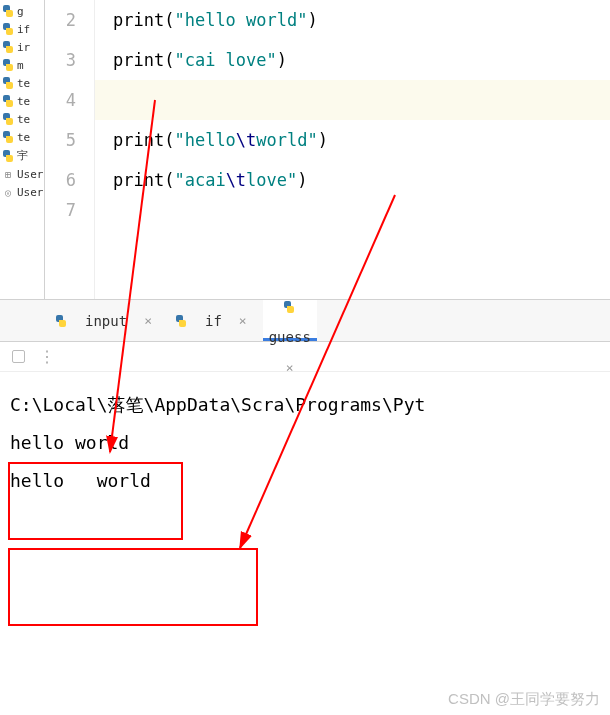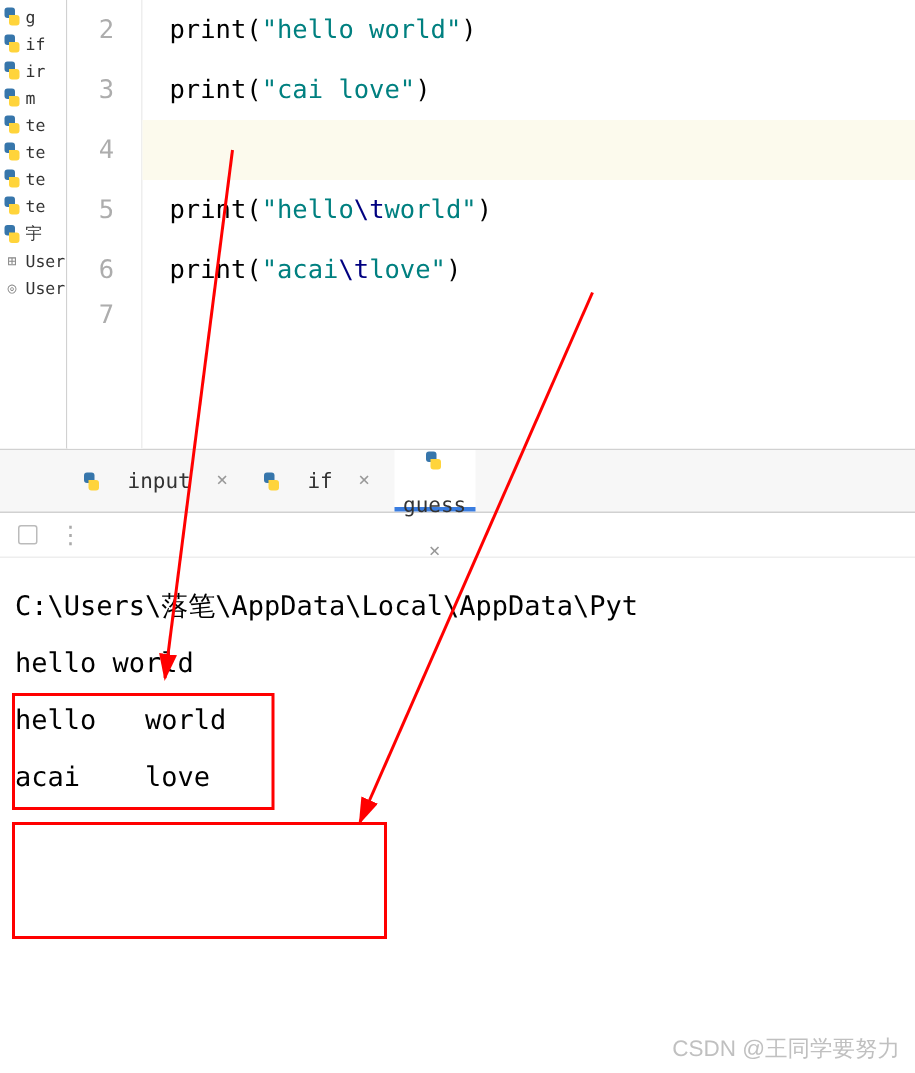--- a/index.html
+++ b/index.html
@@ -232,24 +232,23 @@
       <span class="tab-close">×</span>
     </div>
   </div>
 
   <div class="output-toolbar">
     <span class="stop-icon"></span>
     <span>⋮</span>
   </div>
 
   <div class="output-panel">
-    <div class="out-line path-line"><span>C:\Users\</span><span class="path-cn">落笔</span><span>\AppData\Local\AppData\Pyt</span></div>
+    <div class="out-line path-line"><span>C:\Local\</span><span class="path-cn">落笔</span><span>\AppData\Scra\Programs\Pyt</span></div>
     <div class="out-line">hello world</div>
     <div class="out-line">hello   world</div>
-    <div class="out-line">acai    love</div>
   </div>
 </div>
 
 <div class="red-box1"></div>
 <div class="red-box2"></div>
 
 <svg class="arrows">
   <defs>
     <marker id="ah" markerWidth="10" markerHeight="10" refX="8" refY="3" orient="auto">
       <path d="M0,0 L0,6 L9,3 z" fill="#ff0000"></path>

